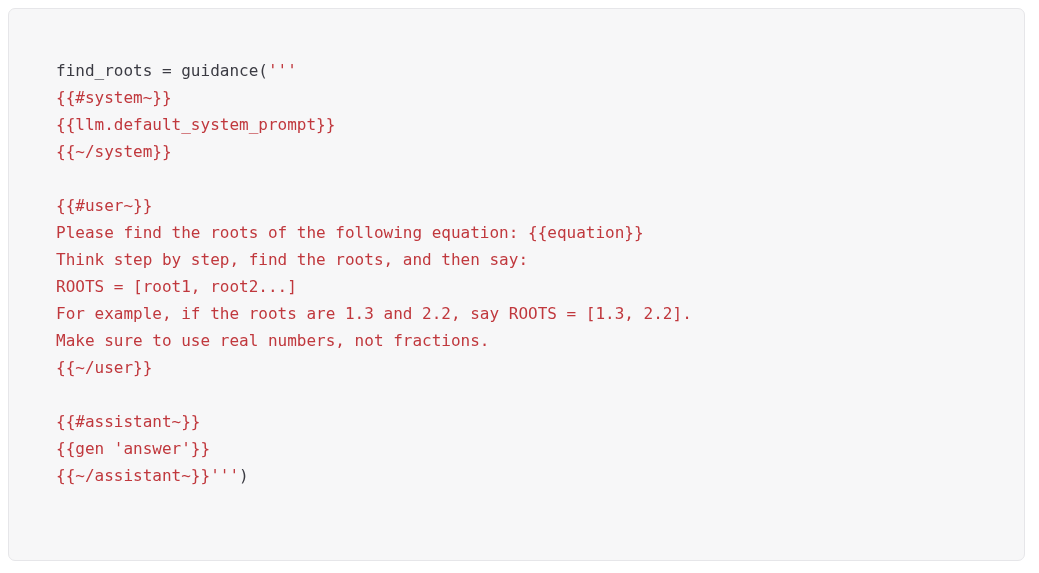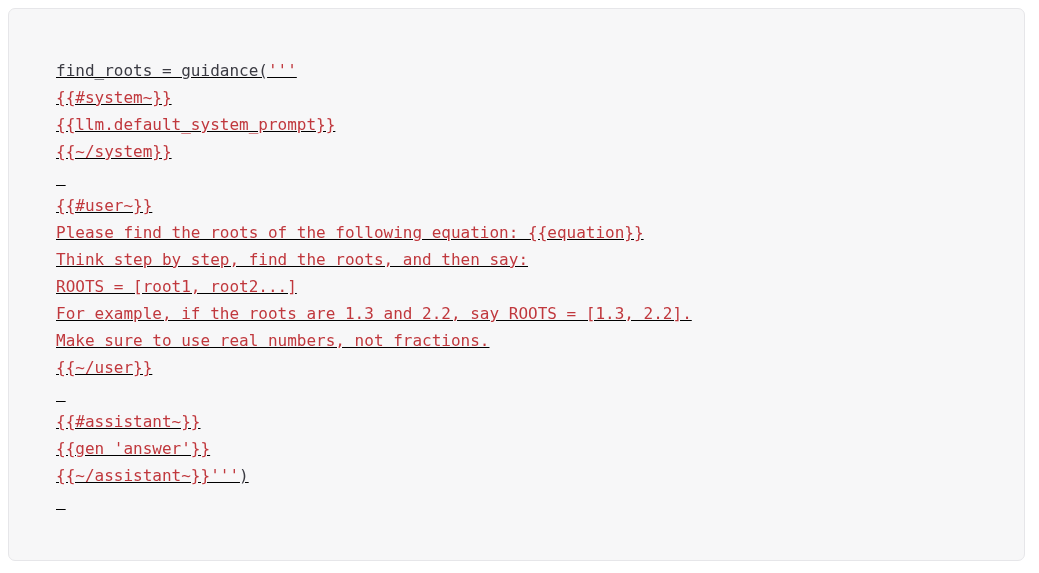--- a/index.html
+++ b/index.html
@@ -27,21 +27,20 @@
     background: #f7f7f8;
     border: 1px solid #e6e6e9;
     border-radius: 7px;
     padding: 48px 47px;
     overflow: hidden;
   }
   .code-lines {
     font-size: 16px;
     line-height: 27px;
     white-space: pre;
-    text-decoration: underline;
   }
   .code-line {
     min-height: 27px;
   }
   .tok {
     letter-spacing: 0;
   }
 </style>
 </head>
 <body>

